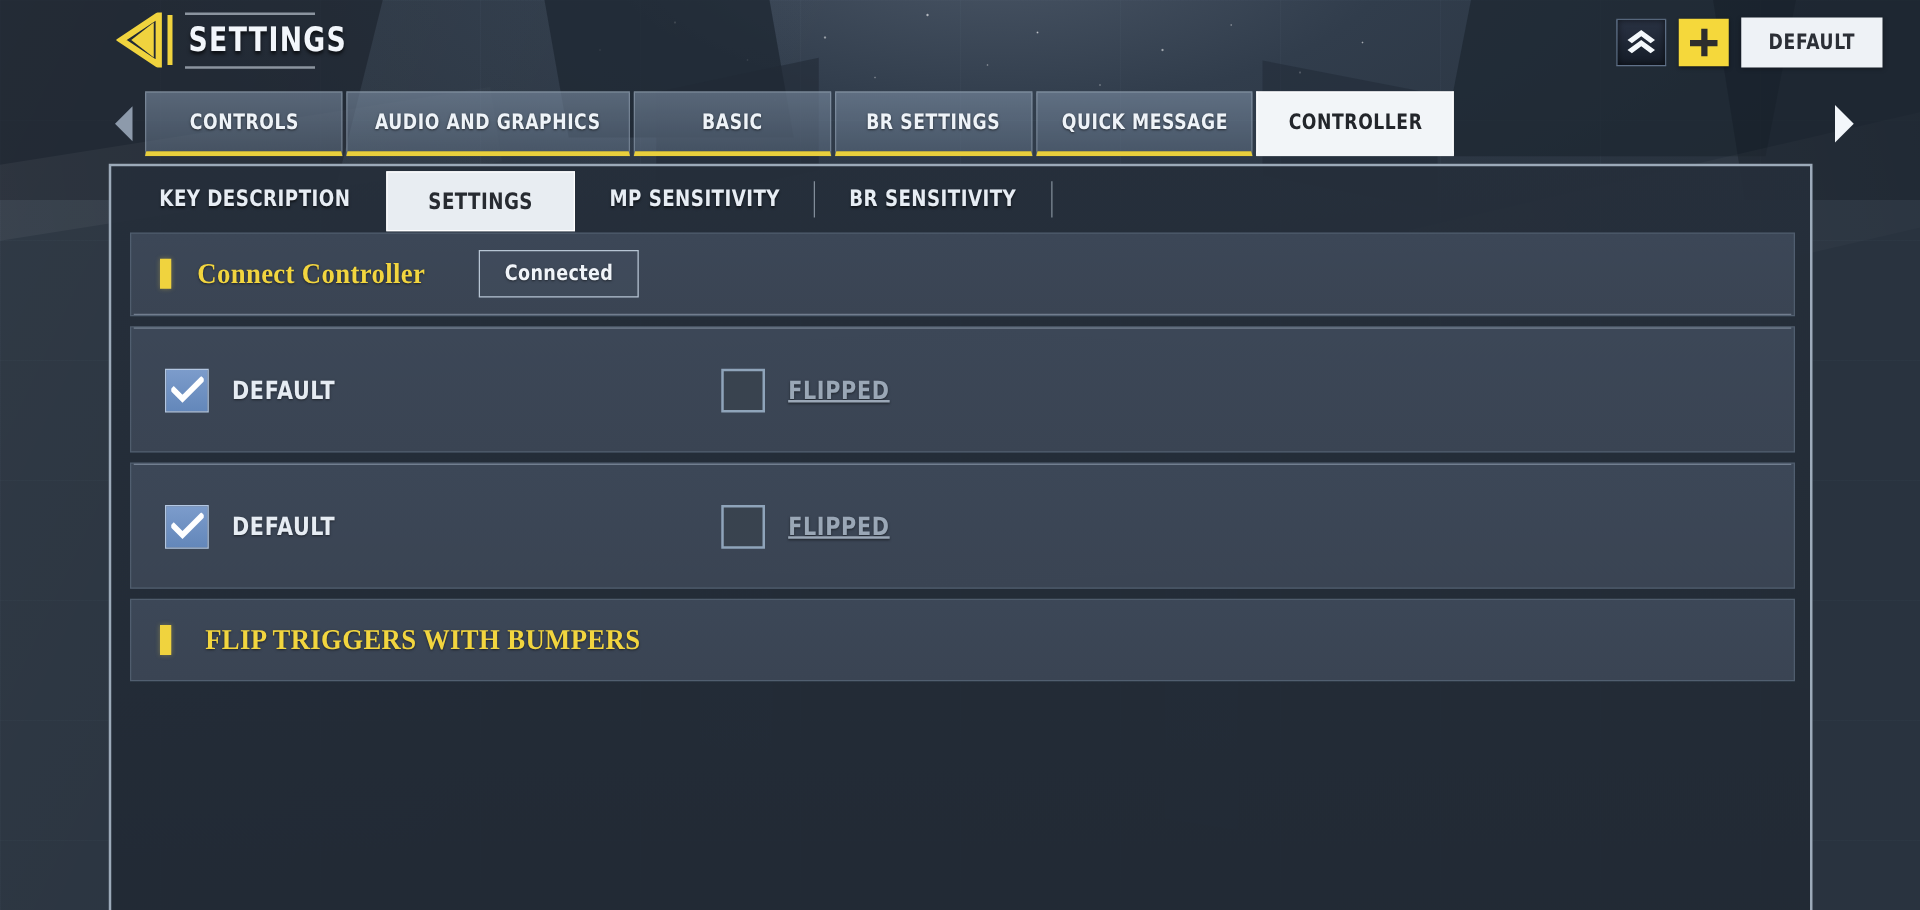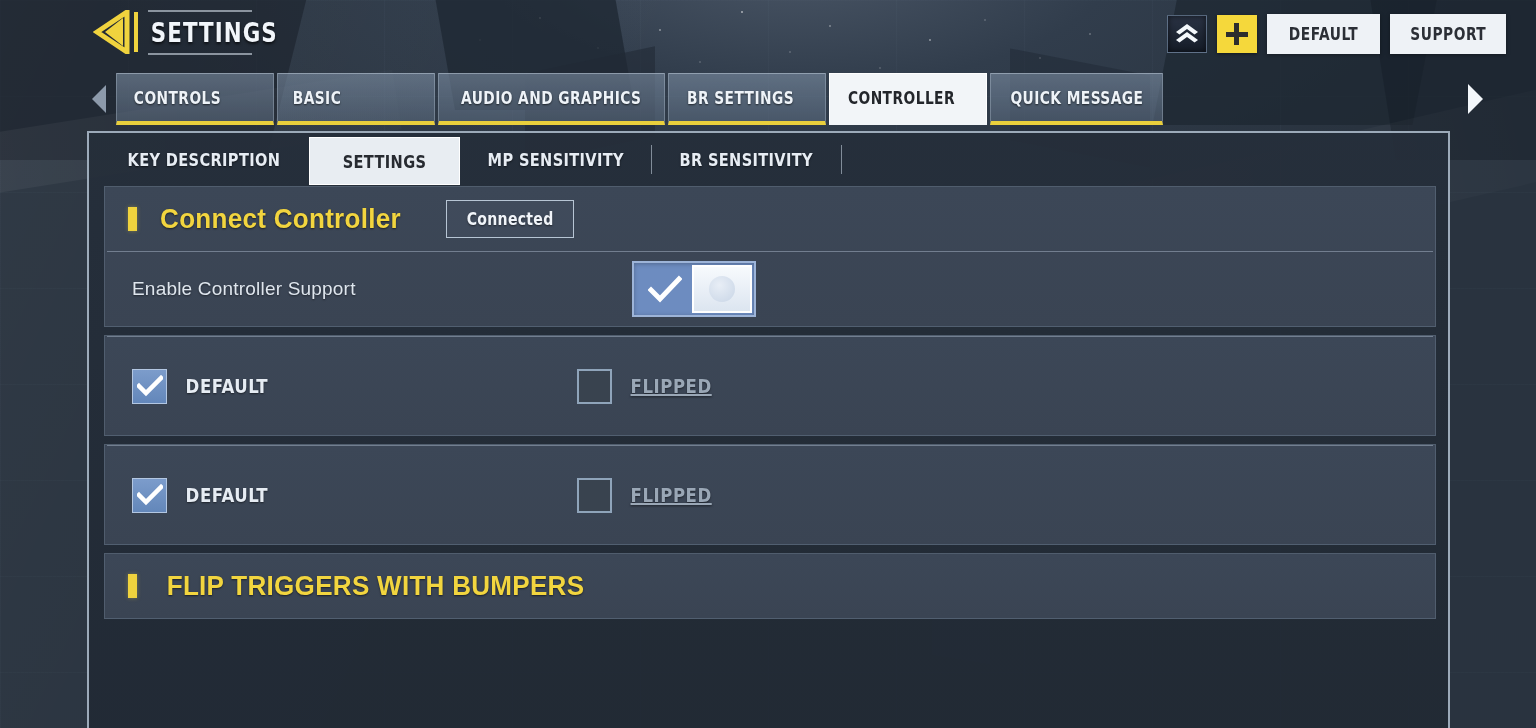--- a/index.html
+++ b/index.html
@@ -156,21 +156,21 @@
     flex: 1 1 auto; display: flex; overflow: hidden; gap: 3px; padding-left: 4px;
   }
   .tab {
     flex: 0 0 auto;
     min-width: 158px; padding: 0 12px;
     background: linear-gradient(180deg, rgba(128,146,168,0.58) 0%, rgba(96,113,134,0.52) 100%);
     border-top: 1px solid rgba(214,228,242,0.5);
     border-left: 1px solid rgba(214,228,242,0.28);
     border-right: 1px solid rgba(214,228,242,0.28);
     border-bottom: 4px solid #e9cf3c;
-    display: flex; align-items: center; 
+    display: flex; align-items: center; justify-content: center;
     font-family: "DejaVu Sans Condensed", "Liberation Sans Narrow", "Liberation Sans", sans-serif;
     font-size: 17px; font-weight: 700; letter-spacing: 0.5px;
     color: #eef3f8; text-shadow: 0 1px 2px rgba(0,0,0,0.6);
   }
   .tab span { display: block; transform: scaleX(0.9); white-space: nowrap; }
   .tab.wide { min-width: 160px; }
   .tab.active {
     background: #f2f5f8; color: #23262b; text-shadow: none;
     border-bottom: 4px solid #f2f5f8;
     border-top: 1px solid #ffffff; border-left: 1px solid #ffffff; border-right: 1px solid #ffffff;
@@ -220,22 +220,22 @@
   }
 
   .sec-head {
     height: 64px; display: flex; align-items: center; padding-left: 23px; gap: 14px;
   }
   .ybar {
     width: 9px; height: 24px; background: #f0d33e; flex: 0 0 9px;
     box-shadow: 0 0 4px rgba(240,211,62,0.35);
   }
   .sec-title {
-    font-family: Liberation Sans, sans-serif;
-    font-size: 28px; font-weight: 700; letter-spacing: 0.3px; color: #f2d53f;
+    font-family: Liberation Serif, serif;
+    font-size: 23px; font-weight: 700; letter-spacing: 0.3px; color: #f2d53f;
     text-shadow: 0 1px 2px rgba(0,0,0,0.55);
   }
   .sec-title span { display:block; transform: scaleX(0.93); }
 
   .connected-btn {
     margin-left: 22px; height: 38px; min-width: 116px; padding: 0 16px;
     border: 1px solid rgba(205,219,234,0.85);
     background: rgba(72,84,100,0.35);
     display: flex; align-items: center; justify-content: center;
     font-family: "DejaVu Sans Condensed", "Liberation Sans Narrow", "Liberation Sans", sans-serif;
@@ -339,50 +339,47 @@
       <div class="rank-badge">
         <svg width="26" height="24" viewBox="0 0 26 24">
           <path d="M13 2 L24 10 L20.5 12.6 L13 7 L5.5 12.6 L2 10 Z" fill="#f4f8fc"></path>
           <path d="M13 10 L24 18 L20.5 20.6 L13 15 L5.5 20.6 L2 18 Z" fill="#f4f8fc"></path>
         </svg>
       </div>
       <div class="plus-btn"></div>
       <div class="wbtn">
         <span>DEFAULT</span>
       </div>
-      <div class="wbtn">
-        <span>SUPPORT</span>
-      </div>
     </div>
   </div>
 
   <div class="tabstrip">
     <div class="arrow-left">
       <svg width="18" height="30" viewBox="0 0 18 30">
         <path d="M16 1 L2 15 L16 29 Z" fill="#8d9aab"></path>
       </svg>
     </div>
     <div class="tabs-clip">
       <div class="tab">
           <span>CONTROLS</span>
         </div>
+      <div class="tab wide">
+          <span>AUDIO AND GRAPHICS</span>
+        </div>
       <div class="tab">
           <span>BASIC</span>
         </div>
-      <div class="tab wide">
-          <span>AUDIO AND GRAPHICS</span>
-        </div>
       <div class="tab">
           <span>BR SETTINGS</span>
         </div>
+      <div class="tab">
+          <span>QUICK MESSAGE</span>
+        </div>
       <div class="tab active">
           <span>CONTROLLER</span>
-        </div>
-      <div class="tab">
-          <span>QUICK MESSAGE</span>
         </div>
 
     </div>
     <div class="arrow-right">
       <svg width="20" height="34" viewBox="0 0 20 34">
         <path d="M3 2 L18 17 L3 32 Z" fill="#f3f7fb"></path>
       </svg>
     </div>
   </div>
 
@@ -411,29 +408,20 @@
         <div class="sec-head">
           <div class="ybar"></div>
           <div class="sec-title">
               <span>Connect Controller</span>
             </div>
           <div class="connected-btn">
             <span>Connected</span>
           </div>
         </div>
         <div class="card-inner-div"></div>
-        <div class="opt-row">
-          <div class="opt-label">Enable Controller Support</div>
-          <div class="toggle">
-            <svg class="tick" viewBox="0 0 34 30">
-              <path d="M3 15 L12 24 L31 4" fill="none" stroke="#ffffff" stroke-width="5" stroke-linecap="square"></path>
-            </svg>
-            <div class="knob"></div>
-          </div>
-        </div>
       </div>
 
       <div class="card">
         <div class="card-inner-div"></div>
         <div class="checks-row">
           <div class="check-item first">
             <div class="cbox on">
               <svg width="26" height="22" viewBox="0 0 26 22">
                 <path d="M2 11 L9 18 L24 3" fill="none" stroke="#ffffff" stroke-width="4.5" stroke-linecap="square"></path>
               </svg>

